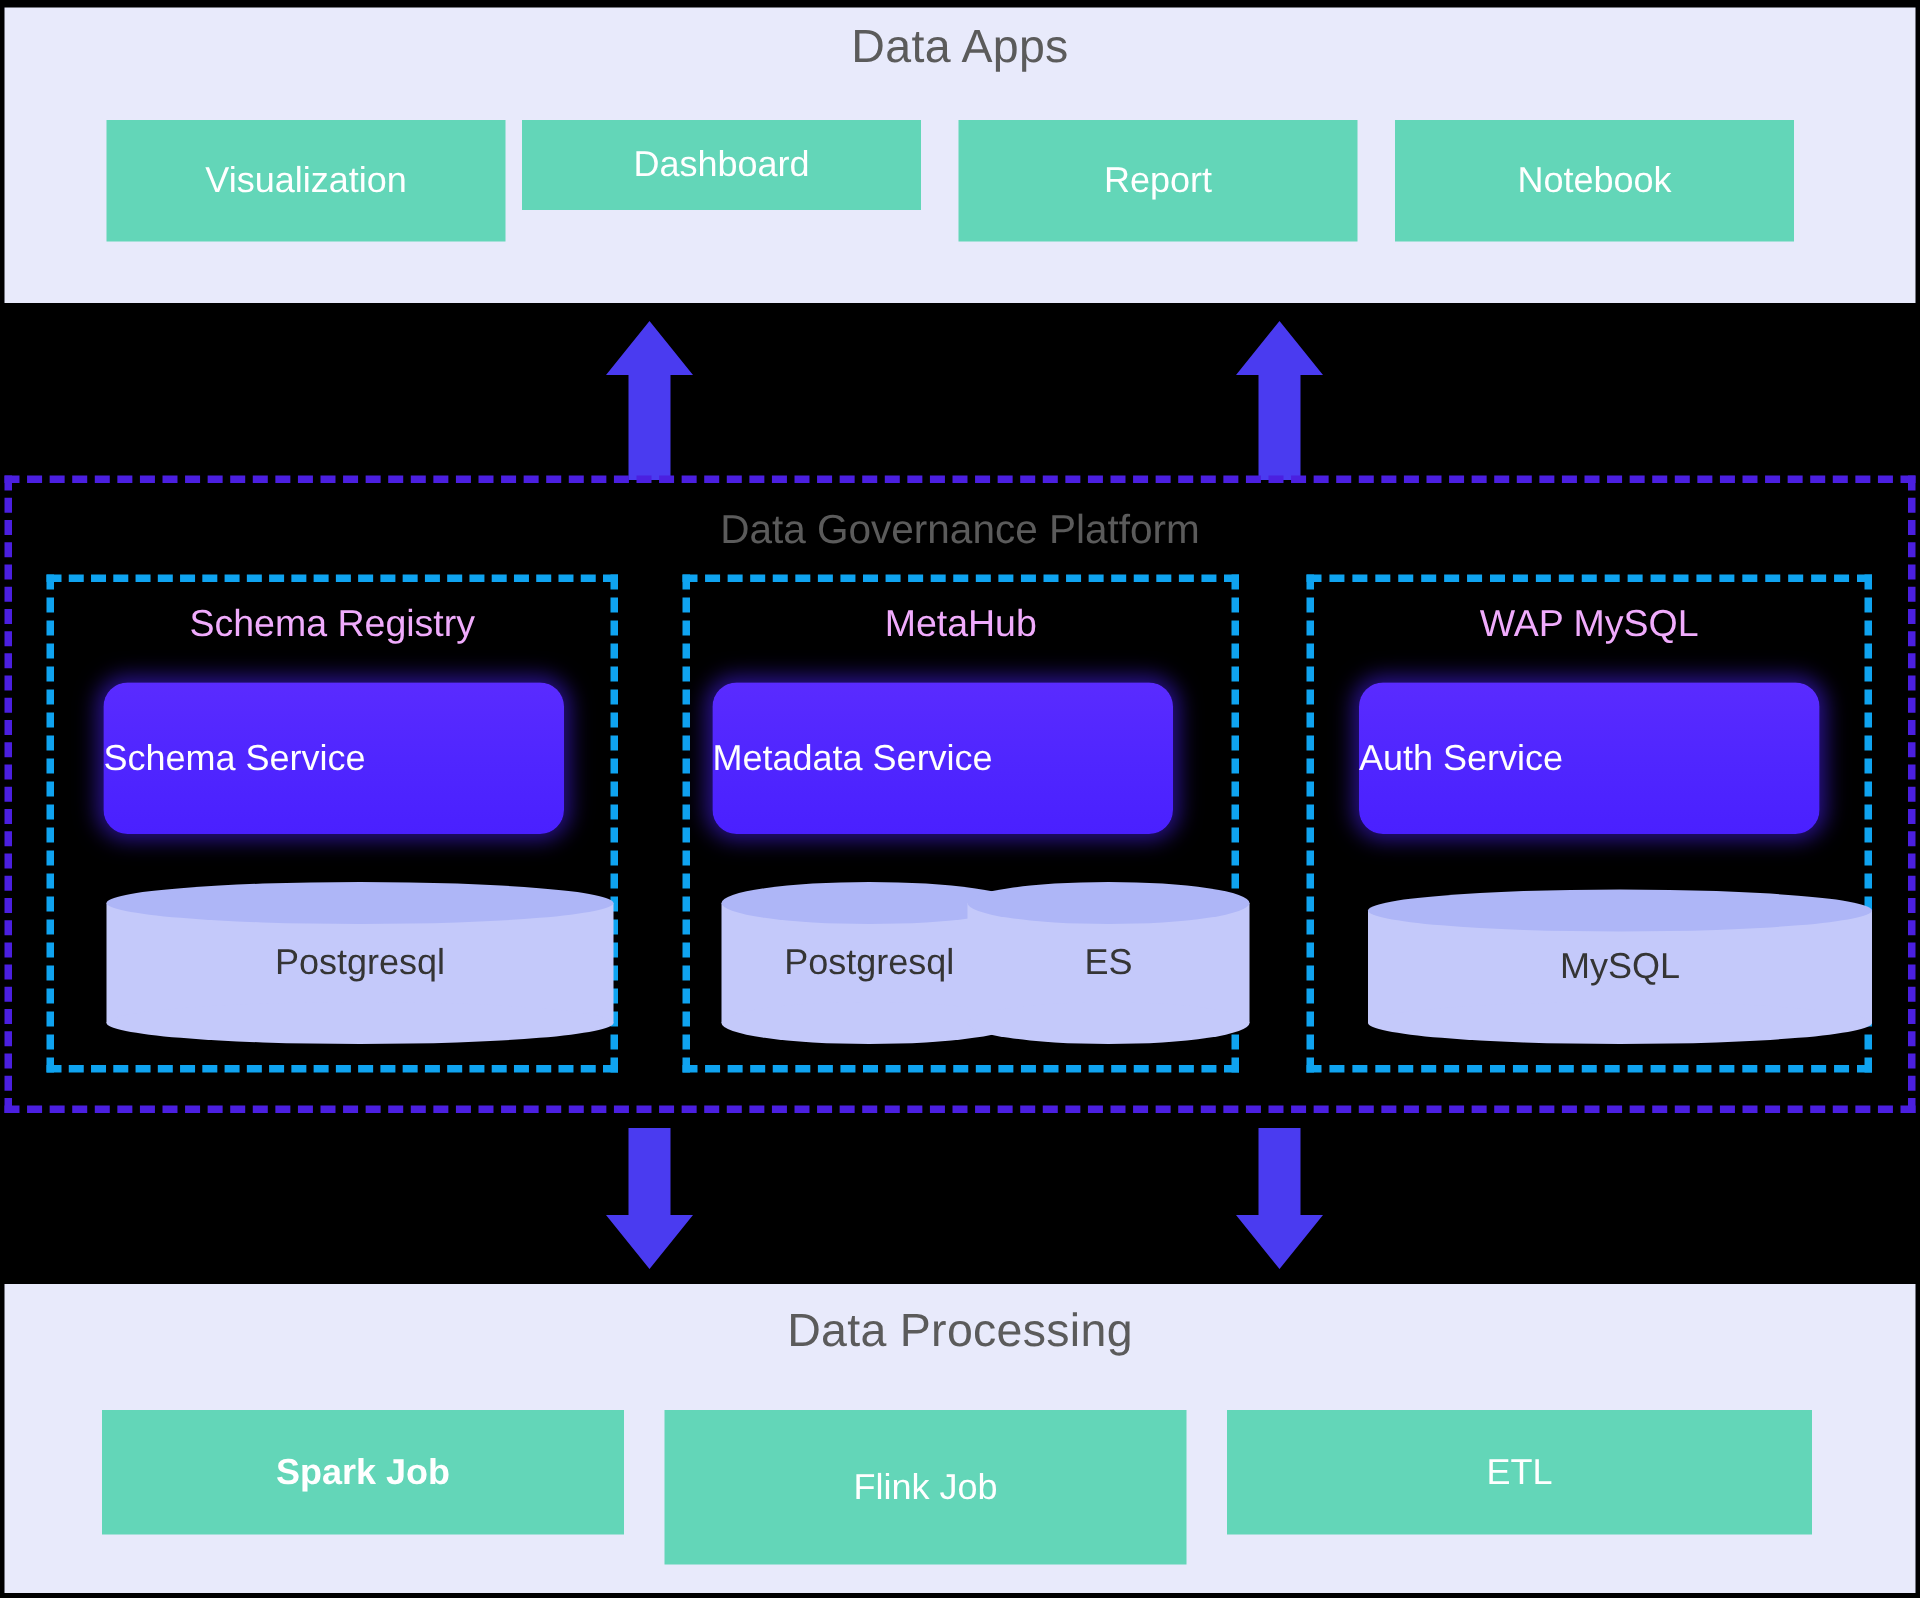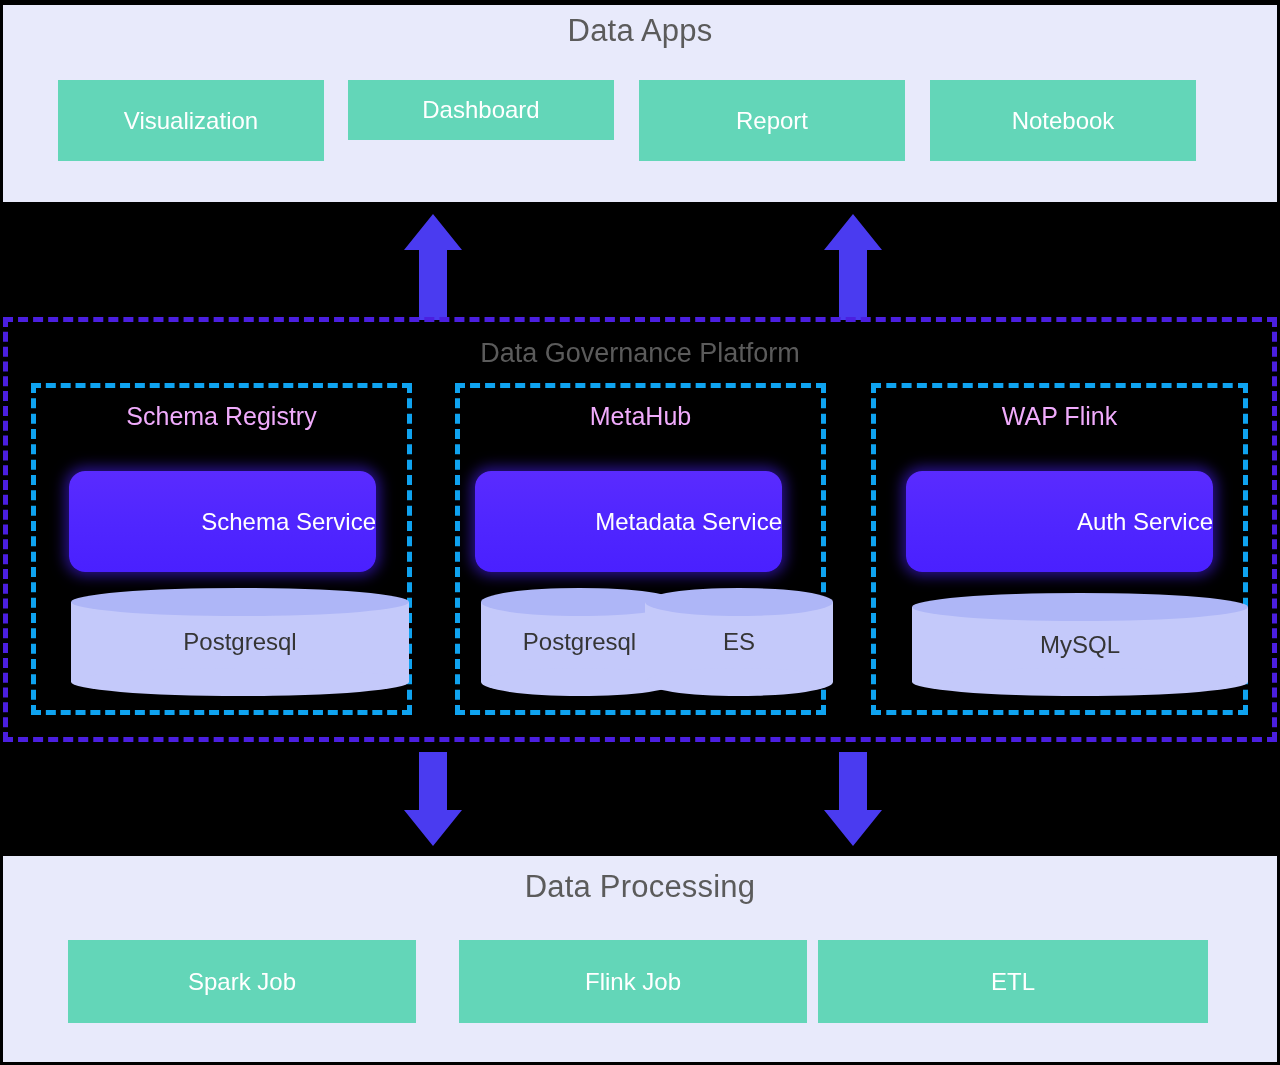--- a/index.html
+++ b/index.html
@@ -79,24 +79,23 @@
 
   
   .service-box {
     position: absolute;
     background: linear-gradient(180deg, #5A2BFF 0%, #5026FF 50%, #4A20FF 100%);
     border-radius: 16px;
     color: #FFFFFF;
     font-size: 24px;
     display: flex;
     align-items: center;
-    justify-content: flex-end;
+    justify-content: flex-start;
     box-shadow: 0 0 14px 4px rgba(74,32,255,0.55);
     box-sizing: border-box;
-    margin-top: 16px;
   }
 
   
   .cylinder {
     position: absolute;
     padding-left: 42px;
   }
   .cyl-body {
     position: absolute;
     left: 0;
@@ -144,21 +143,21 @@
 </style>
 </head>
 <body>
 
 <div id="canvas">
 
   <div class="layer-panel" style="left:3px; top:5px; width:1274px; height:197px;">
     <div class="layer-title" style="top:8px;">Data Apps</div>
   </div>
 
-  <div class="app-box" style="left:58px; top:80px; width:266px; height:81px;">
+  <div class="app-box" style="left:71px; top:80px; width:266px; height:81px;">
     <span>Visualization</span>
   </div>
   <div class="app-box" style="left:348px; top:80px; width:266px; height:60px;">
     <span>Dashboard</span>
   </div>
   <div class="app-box" style="left:639px; top:80px; width:266px; height:81px;">
     <span>Report</span>
   </div>
   <div class="app-box" style="left:930px; top:80px; width:266px; height:81px;">
     <span>Notebook</span>
@@ -201,21 +200,21 @@
     <div class="cyl-label">Postgresql</div>
   </div>
   <div class="cylinder" style="left:645px; top:588px; width:146px; height:108px;">
     <div class="cyl-body"></div>
     <div class="cyl-bottom"></div>
     <div class="cyl-top"></div>
     <div class="cyl-label">ES</div>
   </div>
 
   <div class="inner-dashed" style="left:871px; top:383px; width:377px; height:332px;">
-    <div class="group-title" style="top:14px;">WAP Flink</div>
+    <div class="group-title" style="top:14px;">WAP MySQL</div>
   </div>
   <div class="service-box" style="left:906px; top:455px; width:307px; height:101px;">
     <span>Auth Service</span>
   </div>
   <div class="cylinder" style="left:912px; top:593px; width:294px; height:103px;">
     <div class="cyl-body"></div>
     <div class="cyl-bottom"></div>
     <div class="cyl-top"></div>
     <div class="cyl-label">MySQL</div>
   </div>
@@ -224,23 +223,23 @@
     <polygon points="15,0 43,0 43,58 58,58 29,94 0,58 15,58" fill="#4A3BF0"></polygon>
   </svg>
   <svg class="arrow" style="left:824px; top:752px;" width="58" height="94" viewBox="0 0 58 94">
     <polygon points="15,0 43,0 43,58 58,58 29,94 0,58 15,58" fill="#4A3BF0"></polygon>
   </svg>
 
   <div class="layer-panel" style="left:3px; top:856px; width:1274px; height:206px;">
     <div class="layer-title" style="top:13px;">Data Processing</div>
   </div>
 
-  <div class="app-box" style="left:68px; top:940px; width:348px; height:83px;">
+  <div class="app-box" style="left:68px; top:940px; width:348px; height:83px;font-weight:bold;">
     <span>Spark Job</span>
   </div>
-  <div class="app-box" style="left:459px; top:940px; width:348px; height:83px;">
+  <div class="app-box" style="left:443px; top:940px; width:348px; height:103px;">
     <span>Flink Job</span>
   </div>
   <div class="app-box" style="left:818px; top:940px; width:390px; height:83px;">
     <span>ETL</span>
   </div>
 
 </div>
 
 </body></html>

